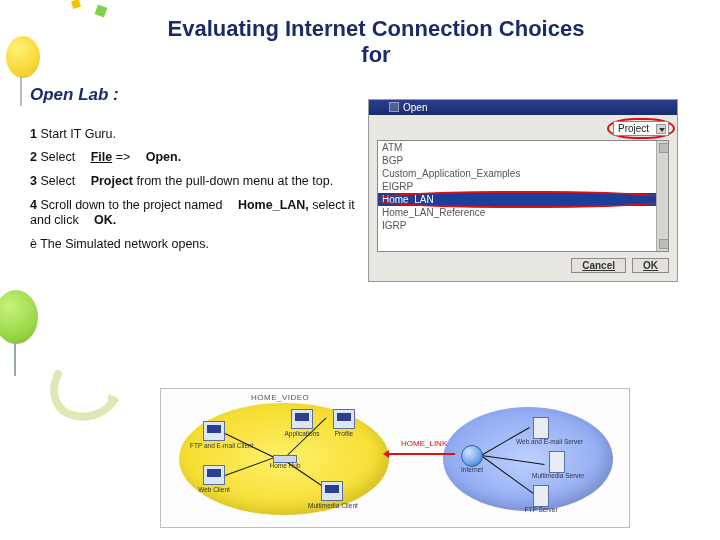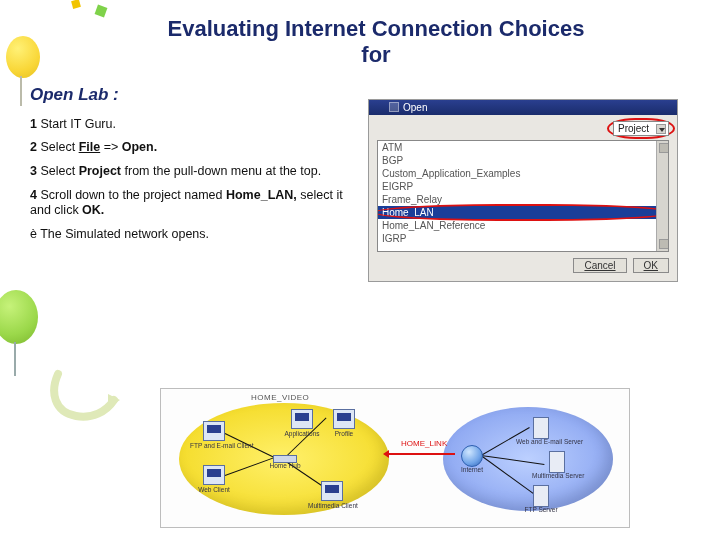--- a/index.html
+++ b/index.html
@@ -34,25 +34,25 @@
     display: flex;
     padding: 6px 18px 0 30px;
     gap: 12px;
   }
   .col-left { flex: 0 0 326px; }
   .subhead {
     color: #1b2a6b;
     font-weight: bold;
     font-style: italic;
     font-size: 17px;
-    margin: 4px 0 12px 0;
+    margin: 4px 0 22px 0;
   }
   .step { font-size: 12.5px; color: #111; margin: 8px 0; line-height: 1.25; }
   .step .num { font-weight: bold; }
-  .step .b { font-weight: bold; }
+  .step .b { font-weight: bold; margin-left: 12px; }
   .step .u { text-decoration: underline; }
   .arrow-glyph { font-family: Arial; }
 
   
   .col-right { flex: 1; padding-top: 18px; }
   .dlg {
     width: 310px; border: 1px solid #9a9a9a; background: #e9e7e2;
     font-family: Tahoma, Arial, sans-serif; font-size: 10px; color:#222;
   }
   .dlg-title {
@@ -78,21 +78,21 @@
   .listbox .item { padding:0 4px; line-height:13px; white-space:nowrap; }
   .listbox .hilite { background:#1a3e99; color:#fff; position:relative; }
   .listbox .hilite::before {
     content:""; position:absolute; left:-4px; right:-4px; top:-2px; bottom:-2px;
     border:2px solid #d11; border-radius: 50%/60%;
   }
   .listbox .scroll { position:absolute; right:0; top:0; bottom:0; width:12px; background:#d7d5cf; border-left:1px solid #aaa;}
   .listbox .scroll::before { content:""; position:absolute; left:2px; top:2px; width:8px; height:8px; background:#bdbbb3; border:1px solid #999;}
   .listbox .scroll::after { content:""; position:absolute; left:2px; bottom:2px; width:8px; height:8px; background:#bdbbb3; border:1px solid #999;}
   .dlg-buttons { display:flex; justify-content:flex-end; gap:6px; margin-top:6px;}
-  .btn { background:#e3e1da; border:1px solid #8a8a8a; padding:1px 10px; font-size:10px; text-decoration:underline; color:#333; }
+  .btn { background:#e3e1da; border:1px solid #8a8a8a; padding:1px 10px; font-size:10px; text-decoration:underline; color:#333;font-weight:bold; }
 
   
   .diagram-wrap {
     position: absolute; left: 160px; top: 388px; width: 470px; height: 140px;
     border: 1px solid #bdbdbd; background: #fdfdfd;
   }
   .diagram { position:relative; width:100%; height:100%; }
   .cloud { position:absolute; border-radius: 50%; }
   .cloud.y { left:18px; top:14px; width:210px; height:112px;
     background: radial-gradient(ellipse at 50% 50%, #fff06a, #f5dd2e 70%, #e4c70a);
@@ -170,21 +170,20 @@
               <span>Project</span>
               <span class="caret"></span>
             </span>
           </span>
         </div>
         <div class="listbox">
           <div class="item">ATM</div>
           <div class="item">BGP</div>
           <div class="item">Custom_Application_Examples</div>
           <div class="item">EIGRP</div>
-          <div class="item">Frame_Relay</div>
           <div class="item hilite">Home_LAN</div>
           <div class="item">Home_LAN_Reference</div>
           <div class="item">IGRP</div>
 
           <div class="scroll"></div>
         </div>
         <div class="dlg-buttons">
           <span class="btn">Cancel</span>
           <span class="btn">OK</span>
         </div>

